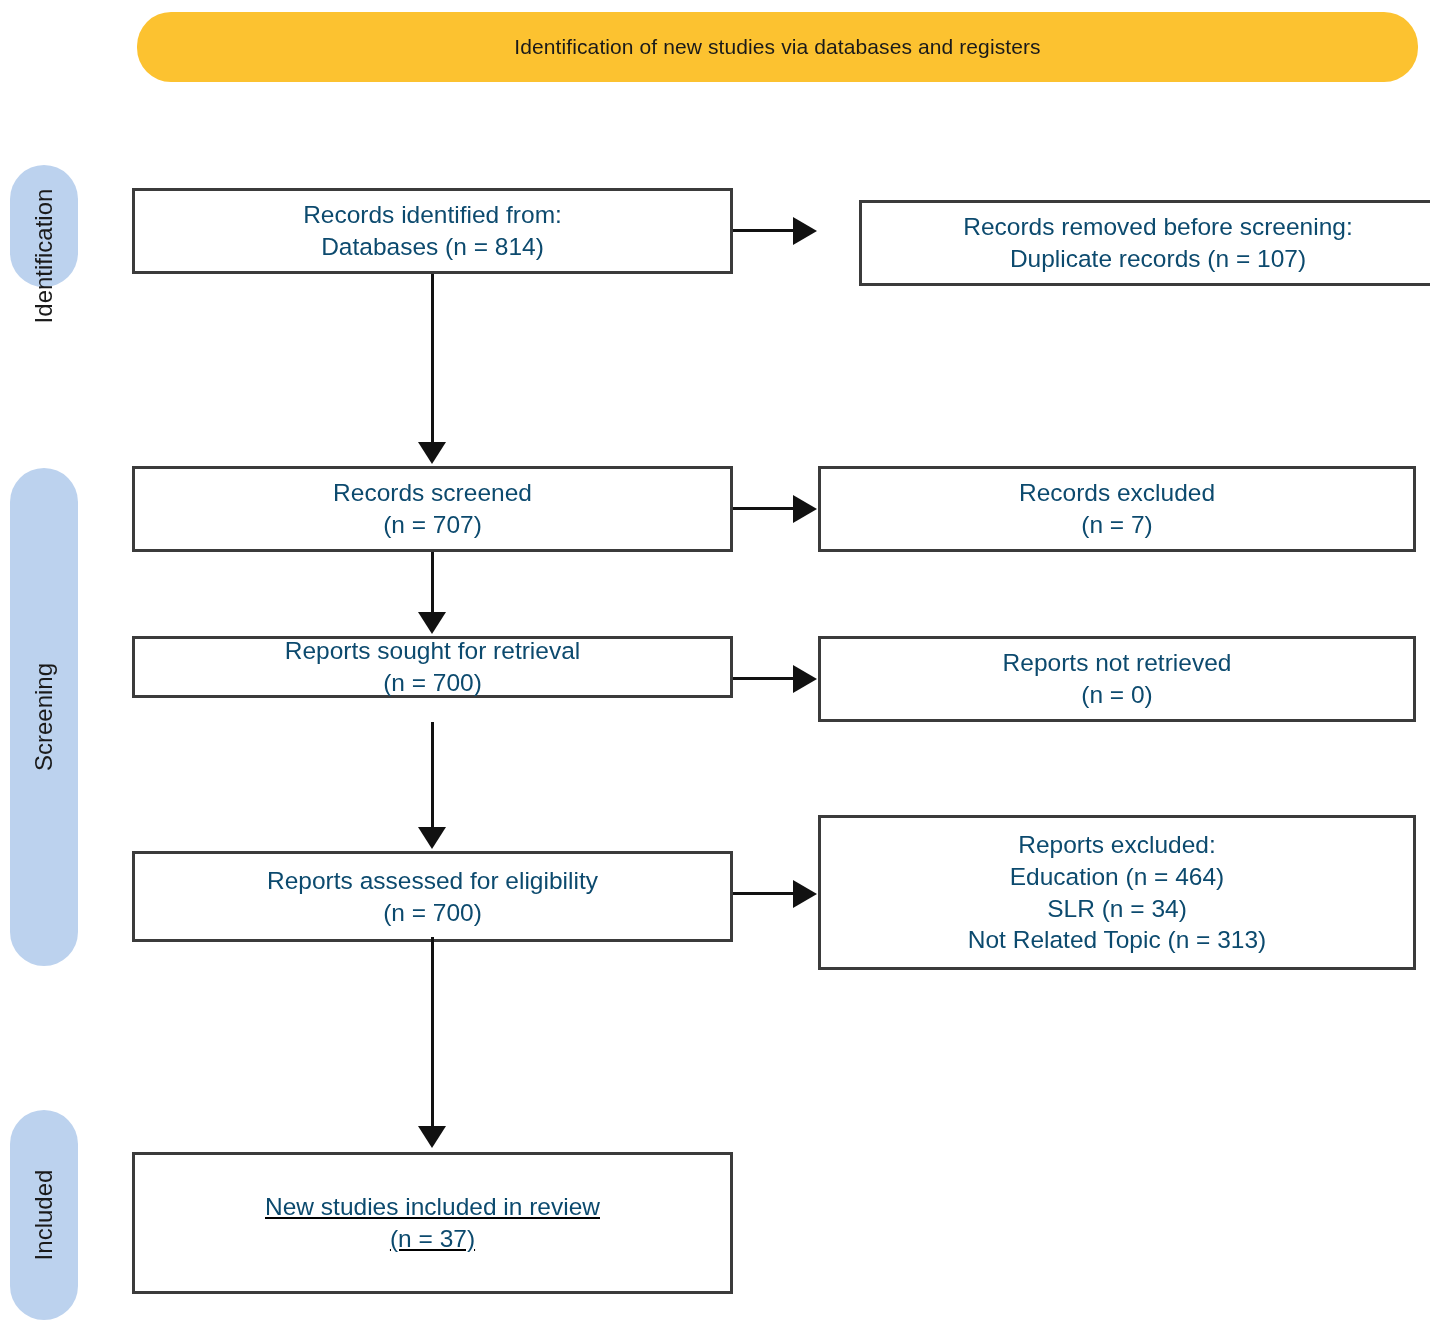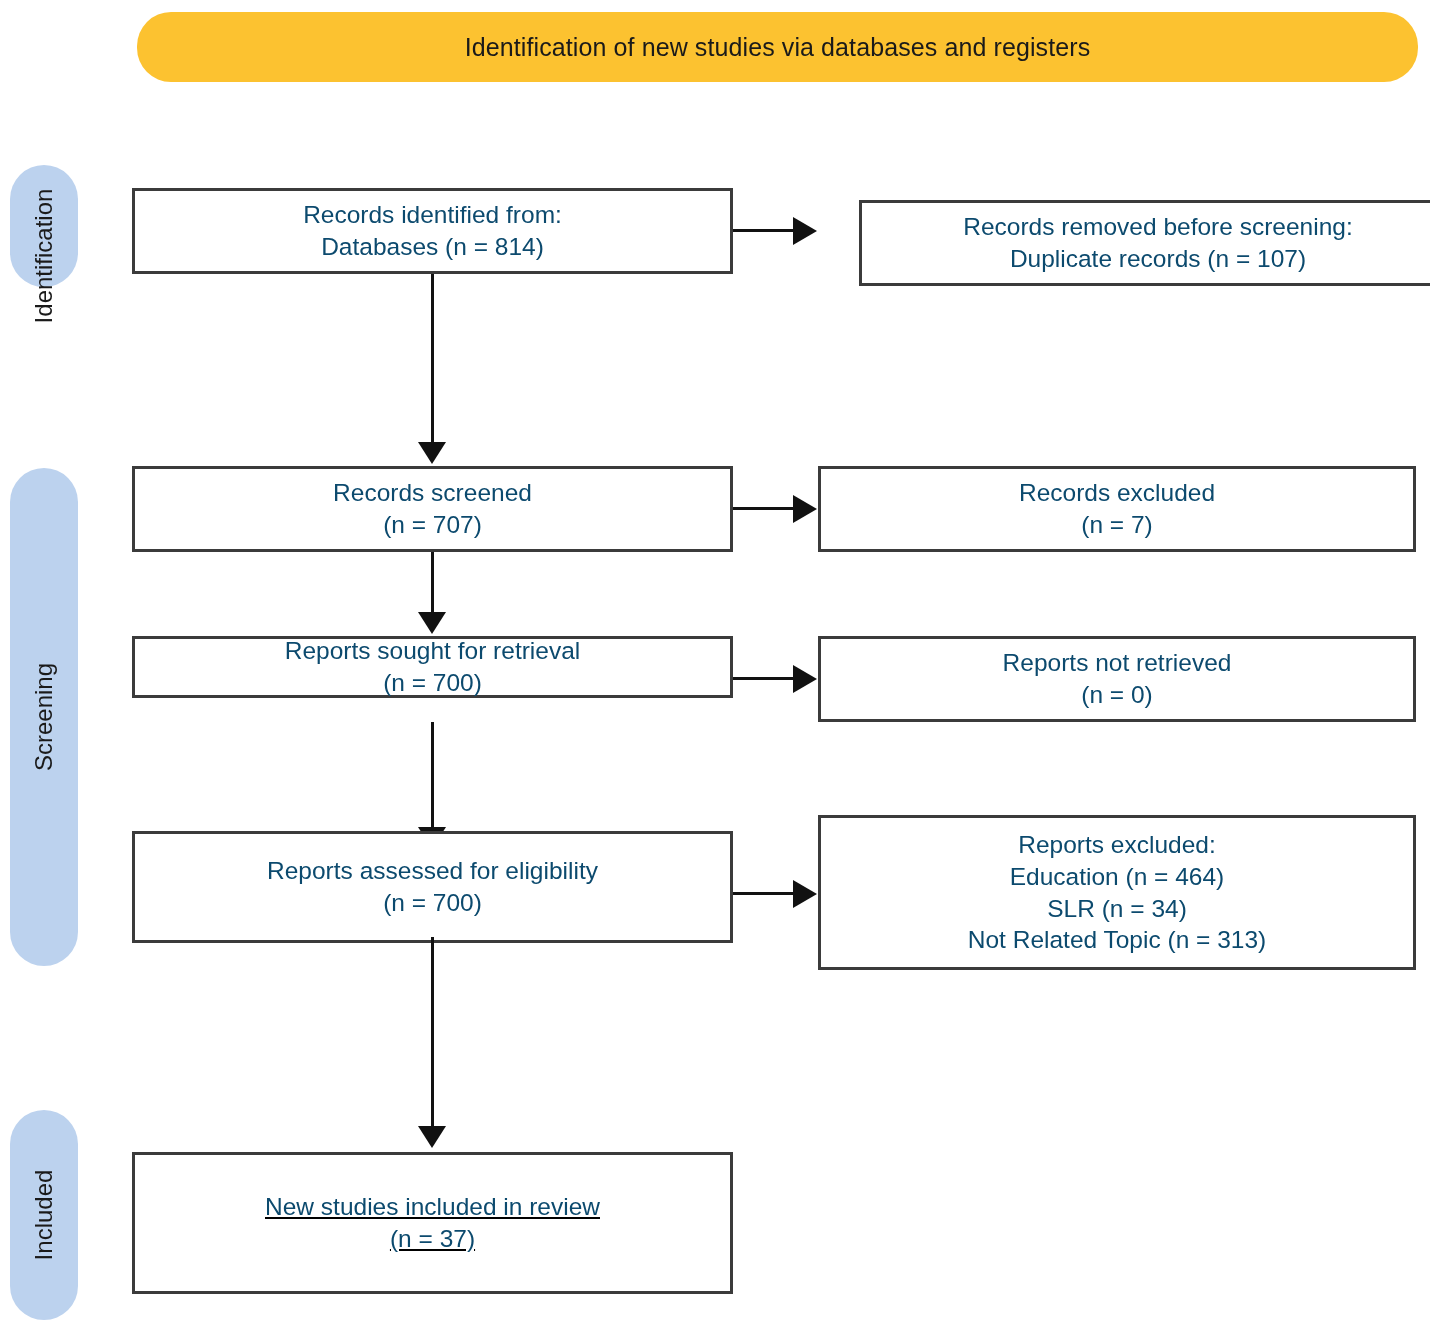--- a/index.html
+++ b/index.html
@@ -27,21 +27,21 @@
     width: 1281px;
     height: 70px;
     background: #fcc230;
     border-radius: 34px;
     display: flex;
     align-items: center;
     justify-content: center;
     box-sizing: border-box;
   }
   .banner-text {
-    font-size: 25px;
+    font-size: 21px;
     color: #1a1a1a;
     letter-spacing: 0.1px;
     white-space: nowrap;
   }
 
   
   .stage-pill {
     position: absolute;
     left: 10px;
     width: 68px;
@@ -100,21 +100,21 @@
 
   #box-identified   { top: 188px;  height: 86px; }
   #box-removed      { top: 200px;  height: 86px; margin-left: 41px; }
 
   #box-screened     { top: 466px;  height: 86px; }
   #box-excluded1    { top: 466px;  height: 86px; }
 
   #box-sought       { top: 636px;  height: 62px; }
   #box-notretrieved { top: 636px;  height: 86px; }
 
-  #box-assessed     { top: 831px;  height: 112px; }
+  #box-assessed     { top: 851px;  height: 91px; }
   #box-excluded2    { top: 815px;  height: 155px; }
 
   #box-included     { top: 1152px; height: 142px; text-decoration: underline; }
 
   
   .v-line {
     position: absolute;
     left: 431px;
     width: 3px;
     background: #111111;

